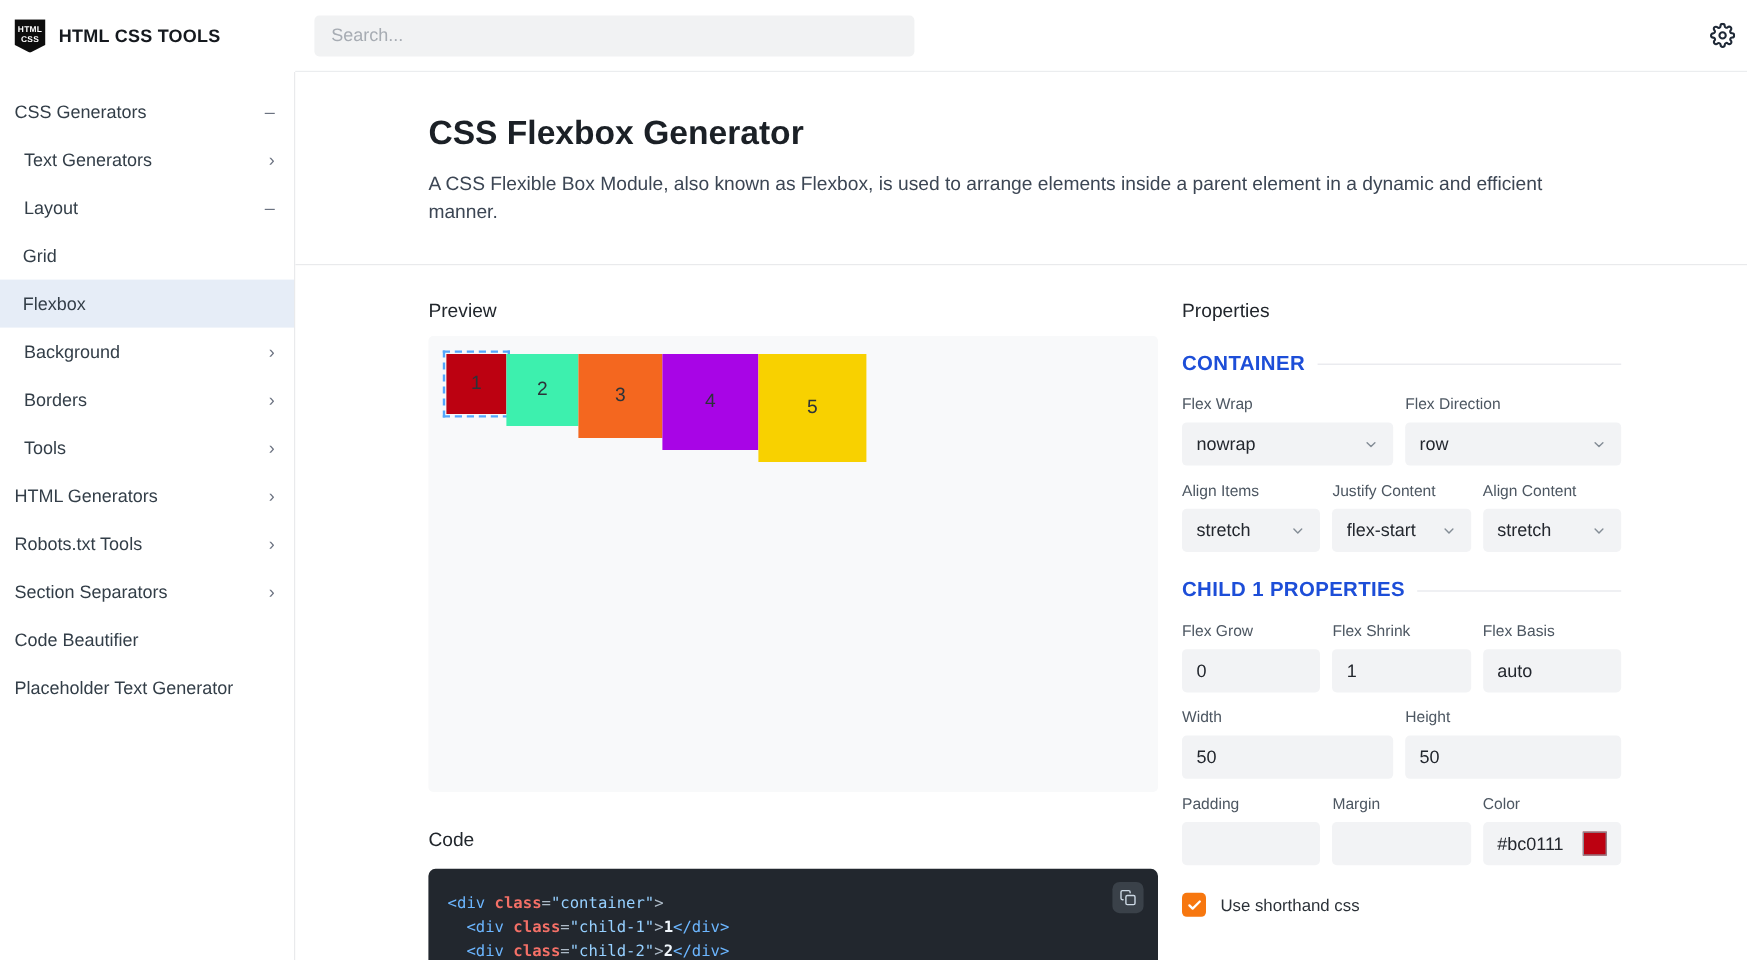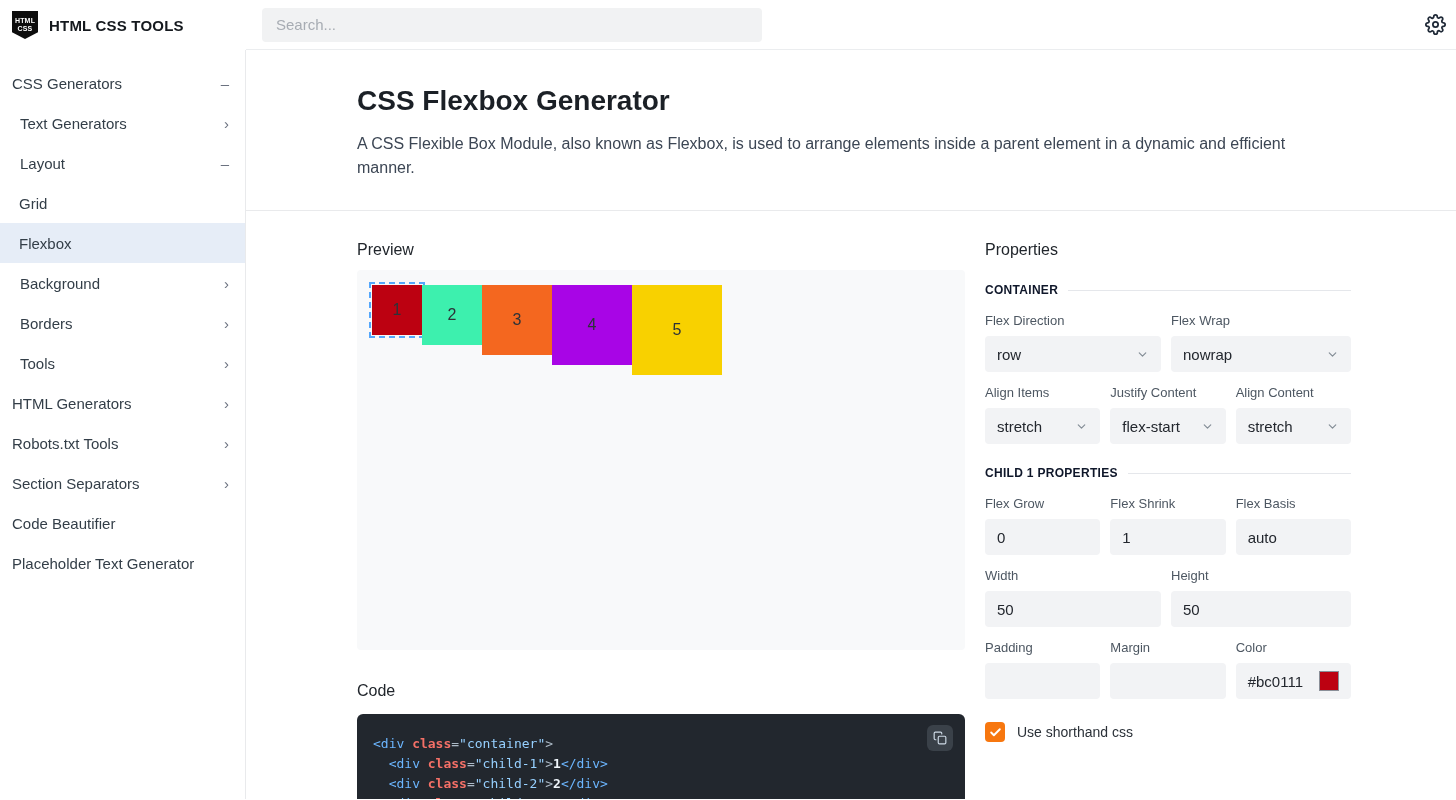--- a/index.html
+++ b/index.html
@@ -1,20 +1,20 @@
 <!DOCTYPE html>
 <html><head>
 <meta charset="utf-8">
 <style>
   * { margin:0; padding:0; box-sizing:border-box; }
   html,body { width:1456px; height:800px; overflow:hidden; background:#fff;
     font-family:"Liberation Sans", sans-serif; color:#1f2937; }
 
   
-  .topbar { display:flex; height:50px; }
+  .topbar { display:flex; height:60px; }
   .logo-area { width:246px; display:flex; align-items:center; gap:11px; padding-left:12px; }
   .badge { width:26px; height:28px; background:#0d0d0d; color:#fff;
     clip-path:polygon(0 0,100% 0,100% 76%,50% 100%,0 76%);
     display:flex; flex-direction:column; align-items:center; justify-content:center;
     font-size:7px; font-weight:bold; line-height:8px; letter-spacing:.2px; }
   .brand { font-size:15px; font-weight:bold; color:#15191e; letter-spacing:.2px; }
   .header-right { flex:1; display:flex; align-items:center; justify-content:space-between;
     border-bottom:1px solid #ebedef; padding:0 9px 0 16px; }
   .search { width:500px; height:34px; background:#f1f2f3; border:none; border-radius:4px;
     padding:0 14px; font-size:15px; font-family:"Liberation Sans",sans-serif; color:#333; outline:none; }
@@ -58,21 +58,21 @@
   .tok-pun { color:#adbac7; }
   .tok-str { color:#96d0ff; }
   .tok-num { color:#f0f6fc; font-weight:bold; }
   .copy-btn { position:absolute; top:11px; right:12px; width:26px; height:26px;
     background:#3a4149; border:none; border-radius:6px; cursor:pointer;
     display:flex; align-items:center; justify-content:center; }
 
   
   .col-right { width:366px; }
   .prop-section-title { margin-top:24px; display:flex; align-items:center;
-    font-size:12px; font-weight:bold; color:#0f172a; letter-spacing:.3px; }
+    font-size:17px; font-weight:bold; color:#1d4ed8; letter-spacing:.3px; }
   .prop-section-title::after { content:""; flex:1; border-top:1px solid #e5e7eb; margin-left:10px; }
   .prop-row { display:grid; gap:10px; margin-top:16px; }
   .prop-row + .prop-row { margin-top:13px; }
   .cols-2 { grid-template-columns:176px 180px; }
   .cols-3 { grid-template-columns:repeat(3,1fr); }
   .mt-lg { margin-top:22px; }
   .field-label { font-size:13px; color:#4d5762; margin-bottom:8px; }
   .select { height:36px; background:#f2f3f5; border-radius:4px; padding:0 12px;
     display:flex; align-items:center; justify-content:space-between; cursor:pointer;
     font-size:15px; color:#23272e; }
@@ -201,34 +201,34 @@
           </button>
         </div>
       </div>
 
       <div class="col-right">
         <div class="sec-heading">Properties</div>
 
         <div class="prop-section-title">CONTAINER</div>
         <div class="prop-row cols-2">
           <div class="field">
+            <div class="field-label">Flex Wrap</div>
+            <div class="select">
+              <span>nowrap</span>
+              <span style="display:flex">
+                  <svg width="13" height="13" viewBox="0 0 24 24" fill="none" stroke="#848d96" stroke-width="2.2" stroke-linecap="round" stroke-linejoin="round">
+                    <polyline points="6 9 12 15 18 9"></polyline>
+                  </svg>
+                </span>
+            </div>
+          </div>
+          <div class="field">
             <div class="field-label">Flex Direction</div>
             <div class="select">
               <span>row</span>
-              <span style="display:flex">
-                  <svg width="13" height="13" viewBox="0 0 24 24" fill="none" stroke="#848d96" stroke-width="2.2" stroke-linecap="round" stroke-linejoin="round">
-                    <polyline points="6 9 12 15 18 9"></polyline>
-                  </svg>
-                </span>
-            </div>
-          </div>
-          <div class="field">
-            <div class="field-label">Flex Wrap</div>
-            <div class="select">
-              <span>nowrap</span>
               <span style="display:flex">
                   <svg width="13" height="13" viewBox="0 0 24 24" fill="none" stroke="#848d96" stroke-width="2.2" stroke-linecap="round" stroke-linejoin="round">
                     <polyline points="6 9 12 15 18 9"></polyline>
                   </svg>
                 </span>
             </div>
           </div>
         </div>
         <div class="prop-row cols-3">
           <div class="field">

